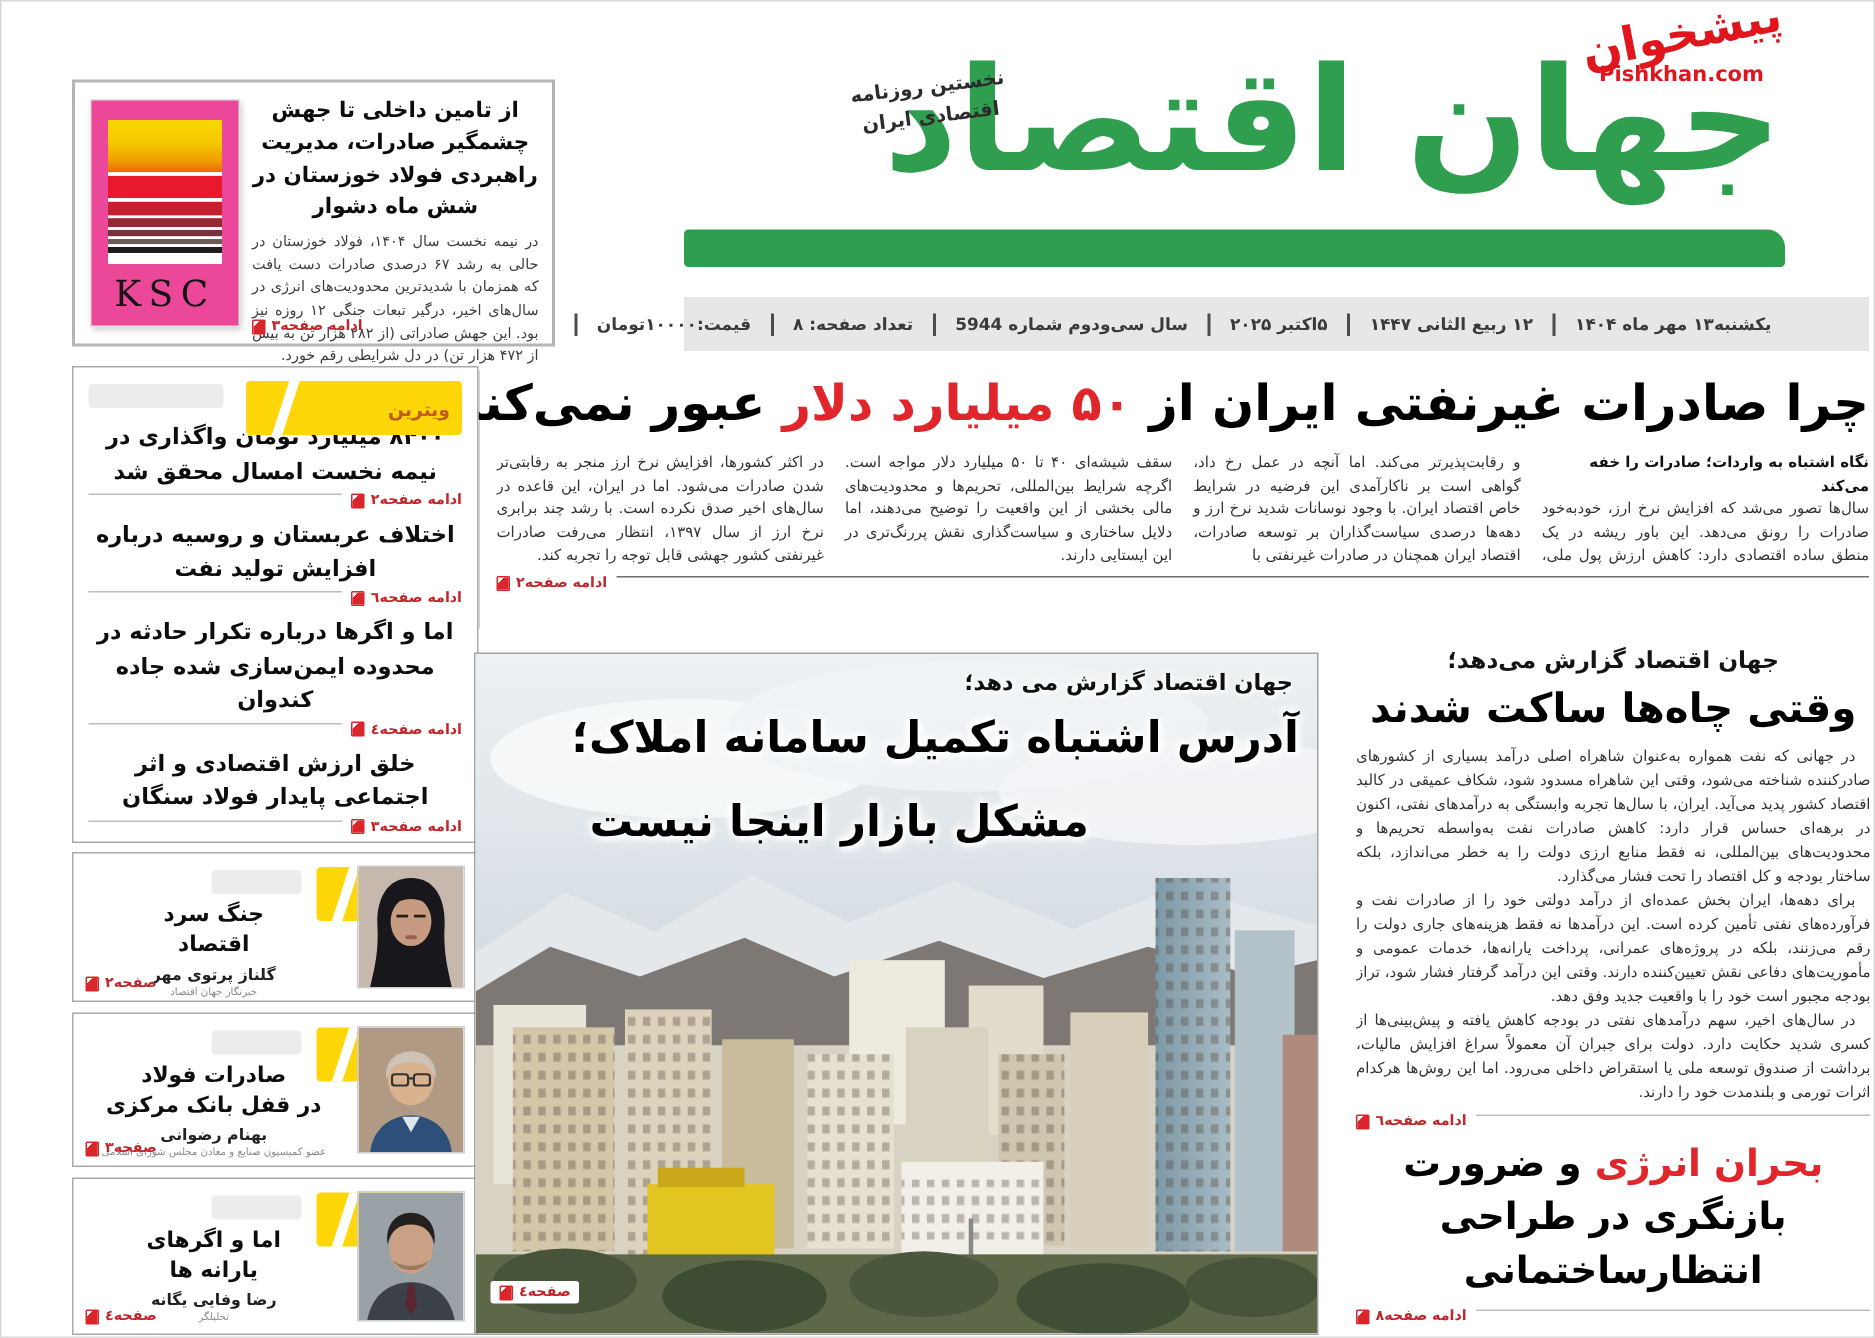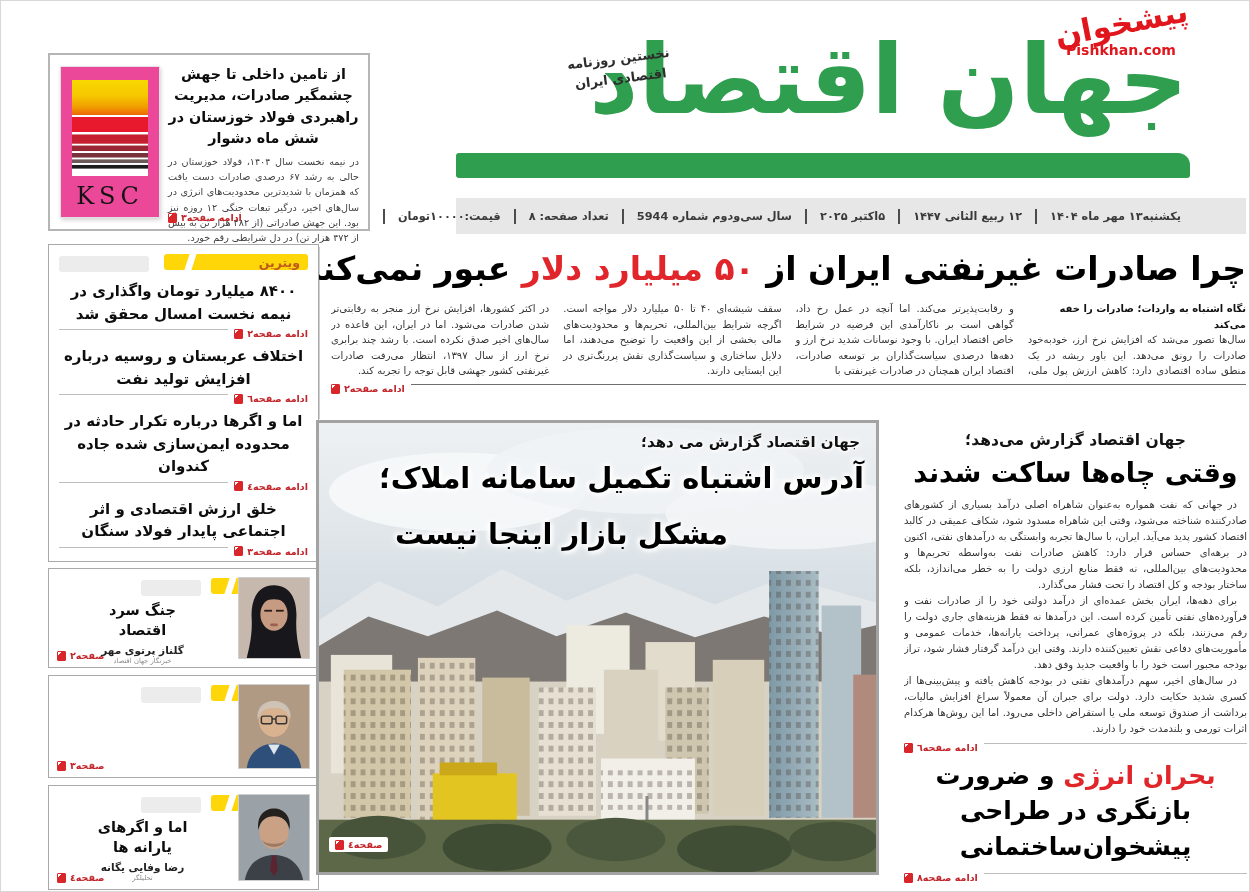--- a/index.html
+++ b/index.html
@@ -65,36 +65,36 @@
   #vrule-left{position:absolute; left:318px; top:246px; height:172px; border-left:1px solid #cfcfcf;}
 
   
   .sbox{position:absolute; left:47px; width:271px; border:1px solid #a9a9a9; background:#fff;}
   #vitrine{top:243px; height:318px;}
   #editorial{top:567px; height:100px;}
   #note1{top:674px; height:103px;}
   #note2{top:784px; height:105px;}
   .tabrow{position:relative; height:20px; margin:9px 10px 0 10px;}
   .tab-gray{position:absolute; left:0; top:2px; width:36%; height:16px; background:#ececec; border-radius:3px;}
-  .tab-yellow{position:absolute; right:0; top:0; width:58%; height:16px; background:var(--yellow); border-radius:3px; display:flex; align-items:center; direction:rtl; padding-right:8px;}
+  .tab-yellow{position:absolute; right:0; top:0; width:58%; height:36px; background:var(--yellow); border-radius:3px; display:flex; align-items:center; direction:rtl; padding-right:8px;}
   .tab-yellow::after{content:""; position:absolute; left:16%; top:0; width:7px; height:100%; background:#fff; transform:skewX(-18deg);}
   .tab-label{font-size:12.5px; font-weight:bold; color:#c05a1d;}
   .v-item{padding:6px 10px 0 10px; direction:rtl;}
   .v-title{font-size:15px; font-weight:bold; color:#0d0d0d; text-align:center; line-height:1.5;}
   .v-item .footline{margin-top:3px;}
   .card-body{position:absolute; left:8px; right:90px; top:32px; bottom:4px; direction:rtl; text-align:center;}
   .card-title{font-size:14.5px; font-weight:bold; color:#0d0d0d; line-height:1.35;}
   .card-author{margin-top:4px; font-size:10.5px; font-weight:bold; color:#222;}
   .card-role{margin-top:1px; font-size:6.8px; color:#8a8a8a;}
   .card-page{position:absolute; left:8px; bottom:6px;}
   .p-photo{position:absolute; right:8px; top:8px; width:72px; bottom:8px; border:1px solid #cfcfcf; overflow:hidden;}
   .p-photo svg{width:100%; height:100%; display:block;}
 
   
-  #photo{position:absolute; left:315px; top:419px; width:563px; height:455px; border:3px solid #a3a3a3; overflow:hidden;}
+  #photo{position:absolute; left:315px; top:434px; width:563px; height:455px; border:1px solid #a3a3a3; overflow:hidden;}
   #photo svg.city{position:absolute; inset:0; width:100%; height:100%;}
   .ph-kicker{position:absolute; top:10px; right:16px; font-size:15px; font-weight:bold; color:#101010; direction:rtl;
     text-shadow:0 0 5px #fff,0 0 9px #fff,1px 1px 2px #fff;}
   .ph-h1{position:absolute; top:38px; right:12px; font-size:29px; font-weight:bold; color:#000; direction:rtl; white-space:nowrap;
     text-shadow:0 0 6px #fff,0 0 12px #fff,2px 2px 4px #fff,-2px -2px 4px #fff;}
   .ph-h2{position:absolute; top:94px; left:76px; font-size:29px; font-weight:bold; color:#000; direction:rtl; white-space:nowrap;
     text-shadow:0 0 6px #fff,0 0 12px #fff,2px 2px 4px #fff,-2px -2px 4px #fff;}
   .ph-page{position:absolute; left:10px; bottom:20px; background:#fff; padding:2px 6px; border-radius:2px;}
 
   
@@ -264,20 +264,28 @@
         <ellipse cx="36" cy="36" rx="16" ry="19" fill="#d9b290"></ellipse>
         <path d="M19,36 C18,24 25,17 36,17 C47,17 54,24 53,36 L49,29 C45,23 27,23 23,29 Z" fill="#cdc5bd" opacity="0.85"></path>
         <g stroke="#333" fill="none" stroke-width="1.5">
           <rect x="23" y="33" width="11" height="8" rx="2"></rect>
           <rect x="38" y="33" width="11" height="8" rx="2"></rect>
           <line x1="34" y1="36" x2="38" y2="36"></line>
         </g>
         <path d="M8,88 C10,70 24,62 36,62 C48,62 62,70 64,88 Z" fill="#2e4f79"></path>
         <path d="M30,63 L36,74 L42,63 Z" fill="#dfe7ee"></path>
       </svg>
+    </div>
+    <div class="card-body">
+      <div class="card-title">
+        <div>صادرات فولاد</div>
+        <div>در قفل بانک مرکزی</div>
+      </div>
+      <div class="card-author">بهنام رضوانی</div>
+      <div class="card-role">عضو کمیسیون صنایع و معادن مجلس شورای اسلامی</div>
     </div>
     <span class="cont card-page">
         <span class="cicon"></span>
         <span class="ctxt">صفحه۳</span>
       </span>
   </div>
 
   <div id="note2" class="sbox">
     <div class="tabrow" style="margin-left:92px;">
       <span class="tab-gray"></span>
@@ -381,21 +389,21 @@
     <div class="footline">
       <span class="cont">
           <span class="cicon"></span>
           <span class="ctxt">ادامه صفحه٦</span>
         </span>
       <span class="rule"></span>
     </div>
     <div class="energy-head">
       <div><span class="red">بحران انرژی</span><span> و ضرورت</span></div>
       <div>بازنگری در طراحی</div>
-      <div>پیشخوان‌ساختمانی</div>
+      <div>انتظار‌ساختمانی</div>
     </div>
     <div class="footline" style="margin-top:8px;">
       <span class="cont">
           <span class="cicon"></span>
           <span class="ctxt">ادامه صفحه۸</span>
         </span>
       <span class="rule"></span>
     </div>
   </div>
 

